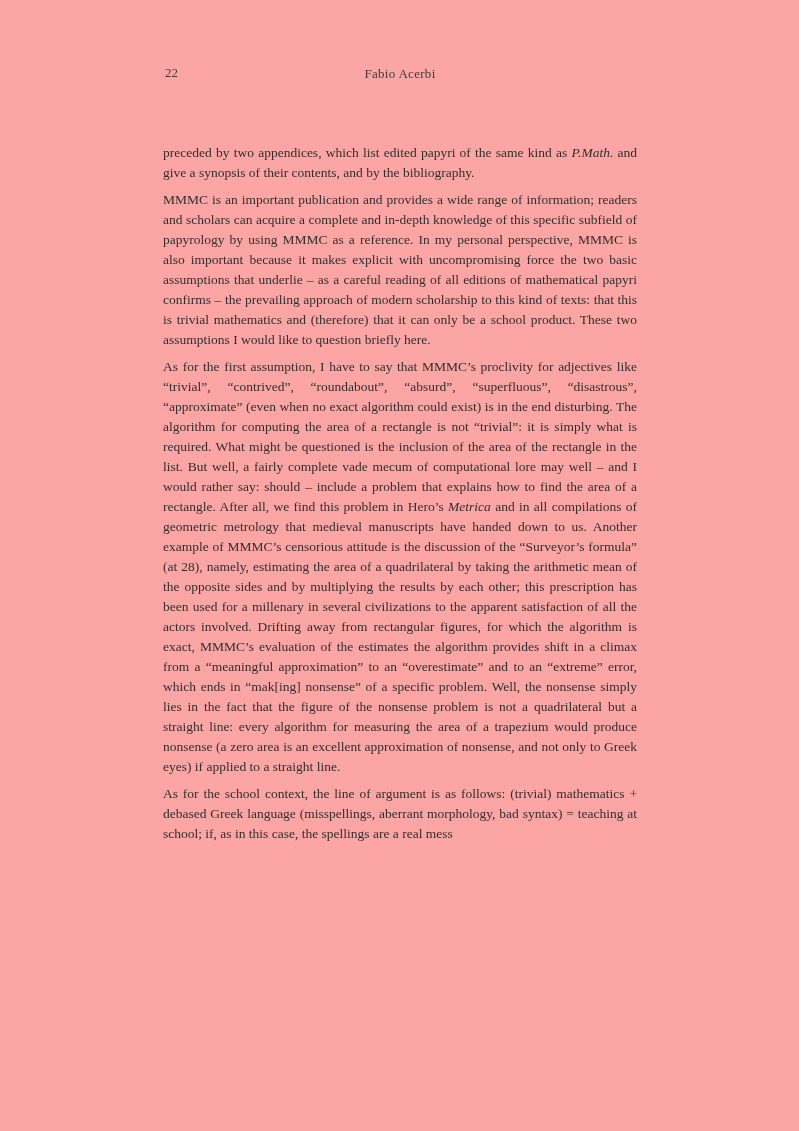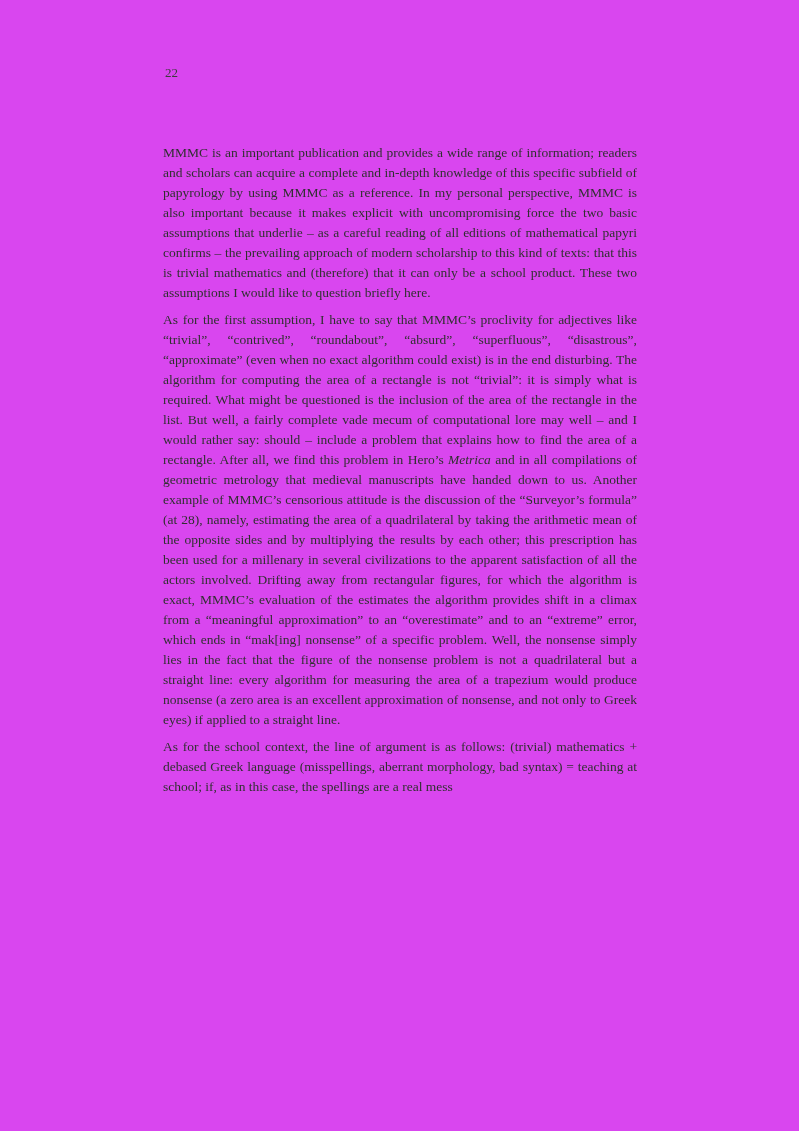--- a/index.html
+++ b/index.html
@@ -11,21 +11,21 @@
     position: relative;
     width: 799px;
     height: 1131px;
     font-family: "Liberation Serif", serif;
     color: #333333;
     overflow: hidden;
   }
   .page {
     position: absolute;
     inset: 0;
-    background: #d946ef;
+    background: #fca5a5;
   }
   .page-header {
     position: absolute;
     top: 65px;
     left: 163px;
     width: 474px;
     height: 18px;
     font-size: 13px;
     color: #3c3c3c;
   }
@@ -63,21 +63,23 @@
     font-style: italic;
   }
 </style>
 </head>
 <body>
 
 <div class="page">
 
   <div class="page-header">
     <span class="page-number">22</span>
+    <span class="running-head">Fabio Acerbi</span>
   </div>
 
   <div class="text-block" id="text-block">
+      <p><span>preceded by two appendices, which list edited papyri of the same kind as </span><em>P.Math.</em><span> and give a synopsis of their contents, and by the bibliography.</span></p>
       <p><span>MMMC is an important publication and provides a wide range of information; readers and scholars can acquire a complete and in-depth knowledge of this specific subfield of papyrology by using MMMC as a reference. In my personal perspective, MMMC is also important because it makes explicit with uncompromising force the two basic assumptions that underlie – as a careful reading of all editions of mathematical papyri confirms – the prevailing approach of modern scholarship to this kind of texts: that this is trivial mathematics and (therefore) that it can only be a school product. These two assumptions I would like to question briefly here.</span></p>
       <p><span>As for the first assumption, I have to say that MMMC’s proclivity for adjectives like “trivial”, “contrived”, “roundabout”, “absurd”, “superfluous”, “disastrous”, “approximate” (even when no exact algorithm could exist) is in the end disturbing. The algorithm for computing the area of a rectangle is not “trivial”: it is simply what is required. What might be questioned is the inclusion of the area of the rectangle in the list. But well, a fairly complete vade mecum of computational lore may well – and I would rather say: should – include a problem that explains how to find the area of a rectangle. After all, we find this problem in Hero’s </span><em>Metrica</em><span> and in all compilations of geometric metrology that medieval manuscripts have handed down to us. Another example of MMMC’s censorious attitude is the discussion of the “Surveyor’s formula” (at 28), namely, estimating the area of a quadrilateral by taking the arithmetic mean of the opposite sides and by multiplying the results by each other; this prescription has been used for a millenary in several civilizations to the apparent satisfaction of all the actors involved. Drifting away from rectangular figures, for which the algorithm is exact, MMMC’s evaluation of the estimates the algorithm provides shift in a climax from a “meaningful approximation” to an “overestimate” and to an “extreme” error, which ends in “mak[ing] nonsense” of a specific problem. Well, the nonsense simply lies in the fact that the figure of the nonsense problem is not a quadrilateral but a straight line: every algorithm for measuring the area of a trapezium would produce nonsense (a zero area is an excellent approximation of nonsense, and not only to Greek eyes) if applied to a straight line.</span></p>
       <p><span>As for the school context, the line of argument is as follows: (trivial) mathematics + debased Greek language (misspellings, aberrant morphology, bad syntax) = teaching at school; if, as in this case, the spellings are a real mess</span></p>
     </div>
 
 </div>
 
 </body></html>

